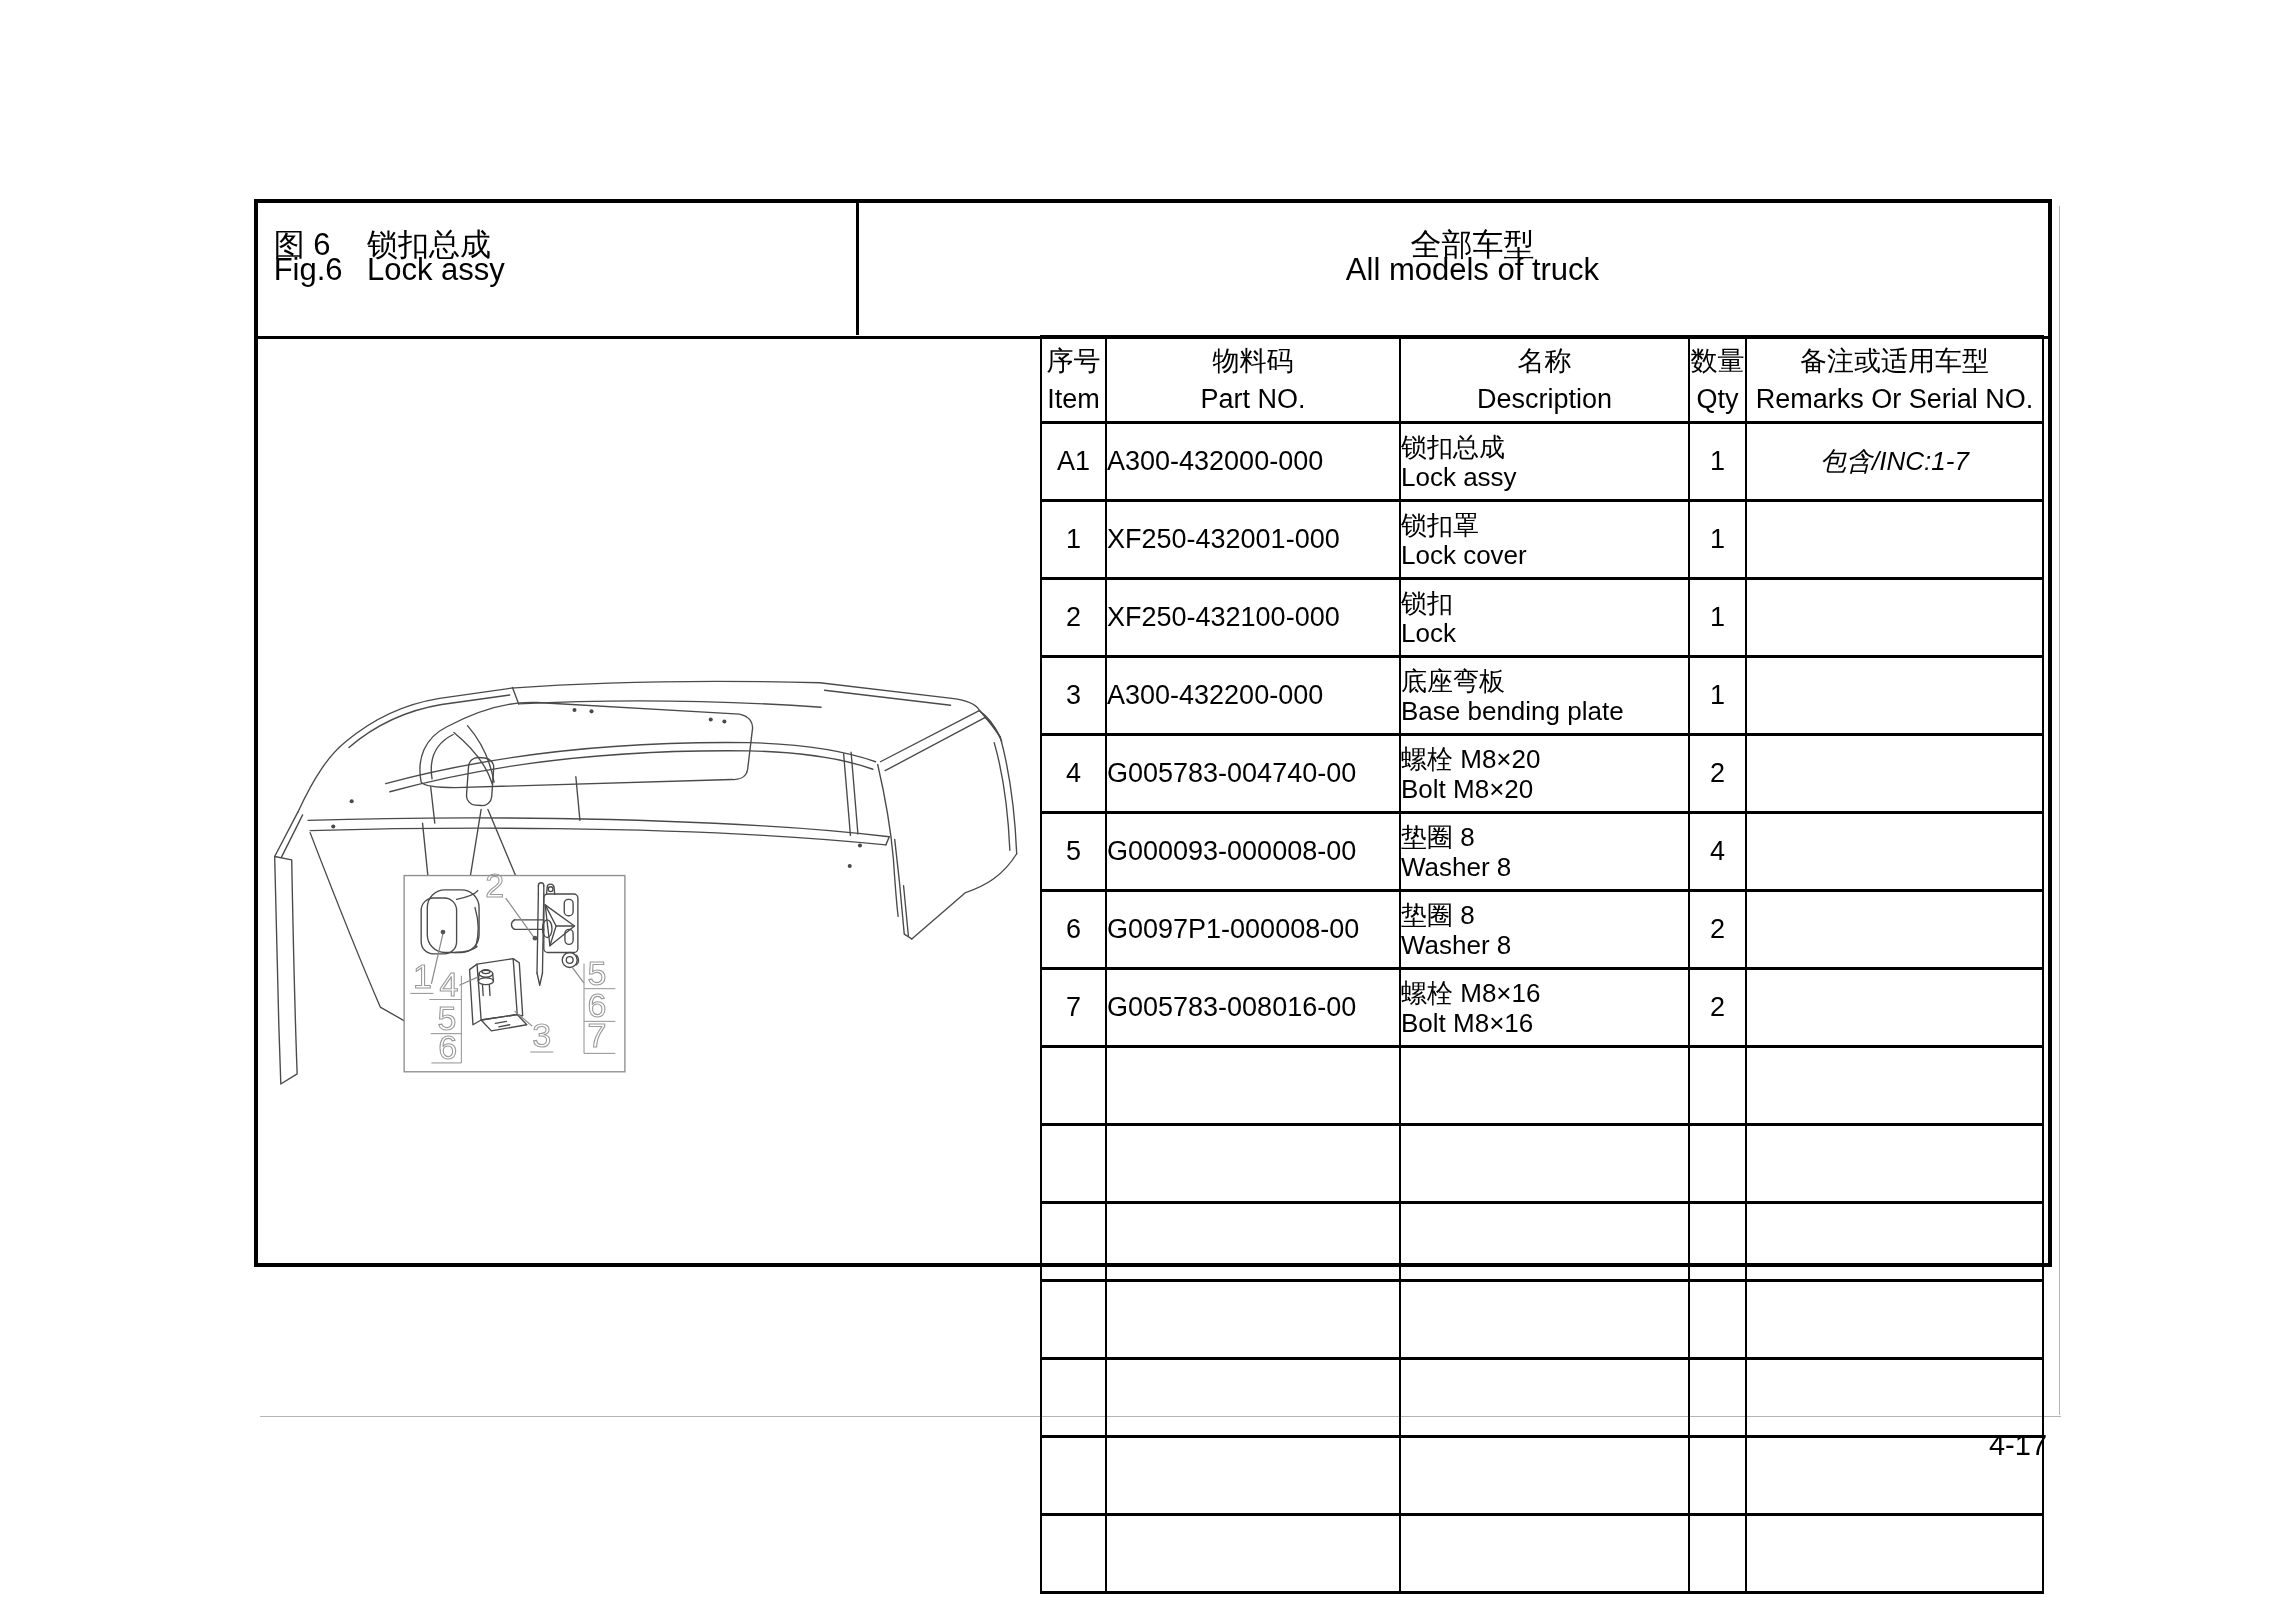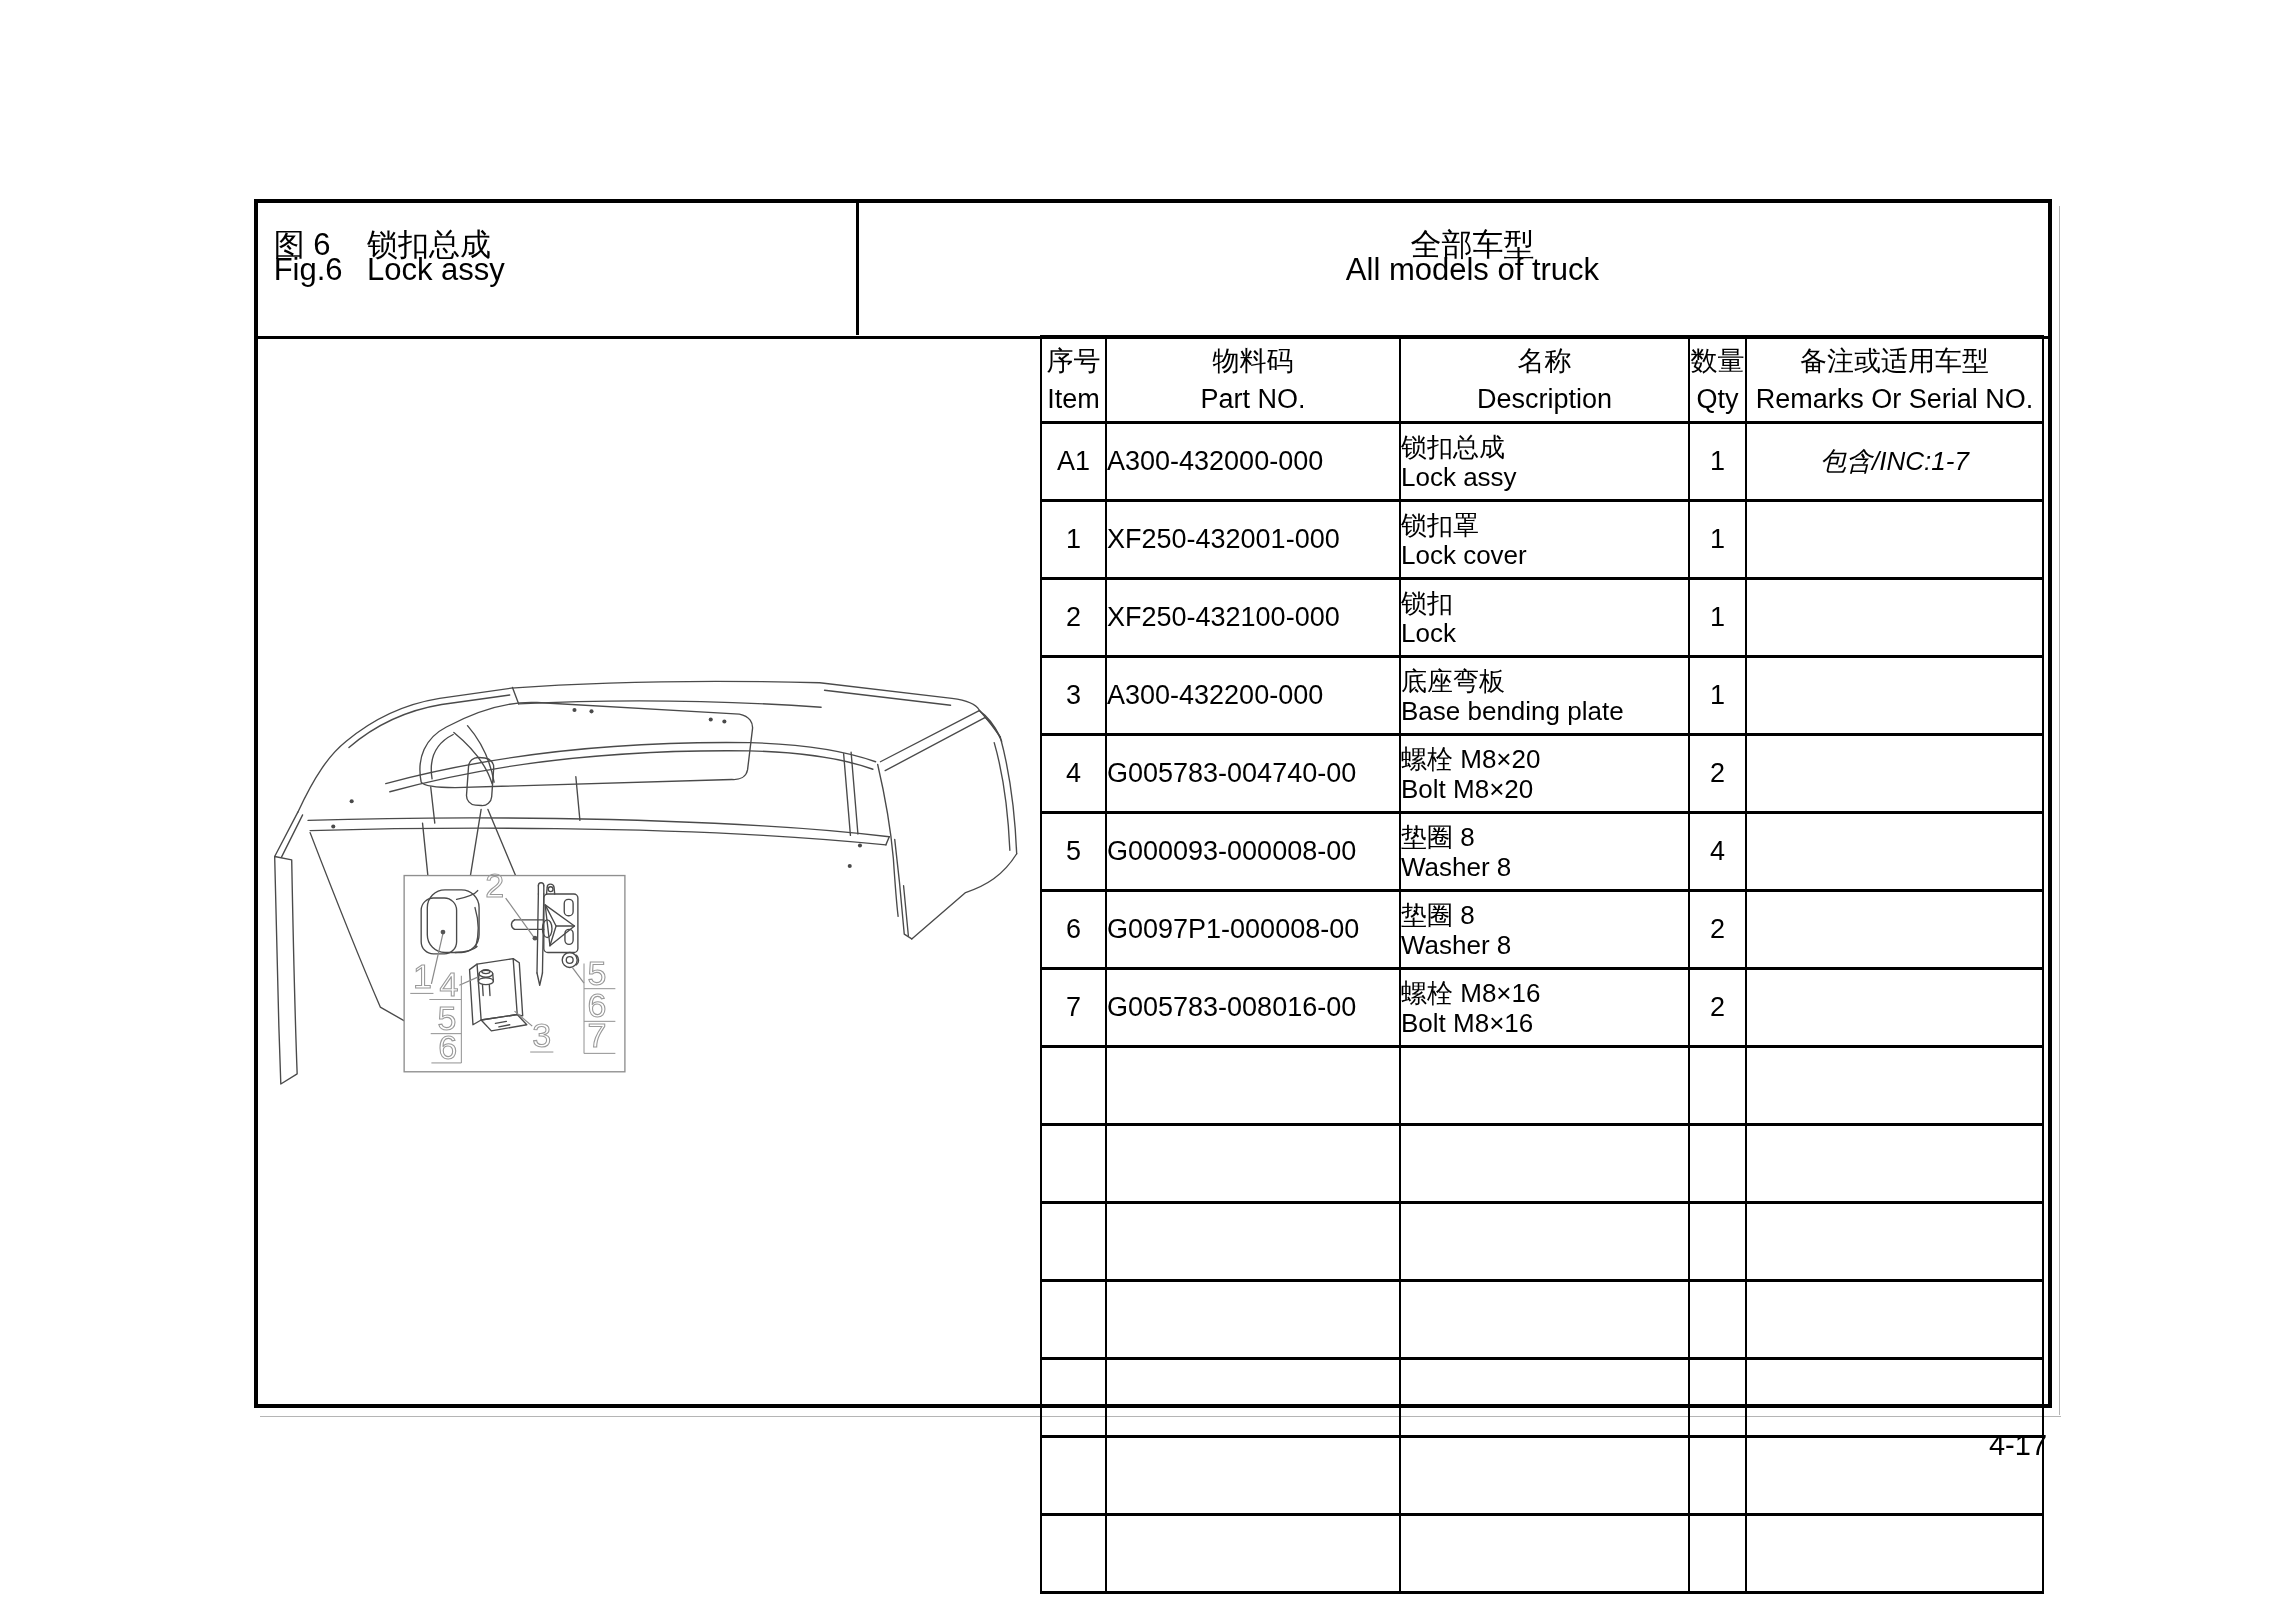--- a/index.html
+++ b/index.html
@@ -1,20 +1,20 @@
 <!DOCTYPE html>
 <html style="font-size:11px"><head>
 <meta charset="utf-8">
 <style>
   html,body{margin:0;padding:0;background:#fff;}
   body{width:2295px;height:1623px;font-family:"Liberation Sans","DejaVu Sans",sans-serif;color:#000;}
   .page{position:relative;width:2295px;height:1623px;overflow:hidden;background:#fff;}
 
   
-  .sheet{position:absolute;left:254px;top:199px;width:1798px;height:1209px;border:4.1px solid #000;box-sizing:border-box;}
+  .sheet{position:absolute;left:254px;top:199px;width:1798px;height:1068px;border:4.1px solid #000;box-sizing:border-box;}
   .echo-r{position:absolute;left:2059px;top:206px;width:1.4px;height:1209px;background:#b5b5b5;}
   .echo-b{position:absolute;left:260px;top:1416px;width:1801px;height:1.4px;background:#b5b5b5;}
 
   
   .titlebar{position:absolute;left:0;top:0;width:100%;height:136px;border-bottom:3.4px solid #000;box-sizing:border-box;}
   .title-divider{position:absolute;left:598px;top:0;width:2.7px;height:132px;background:#000;}
   .title-left{position:absolute;left:0;top:0;width:598px;height:132px;}
   .fig-col{position:absolute;top:0;height:100%;}
   .fig-col.c1{left:15.7px;}
   .fig-col.c2{left:109px;}

